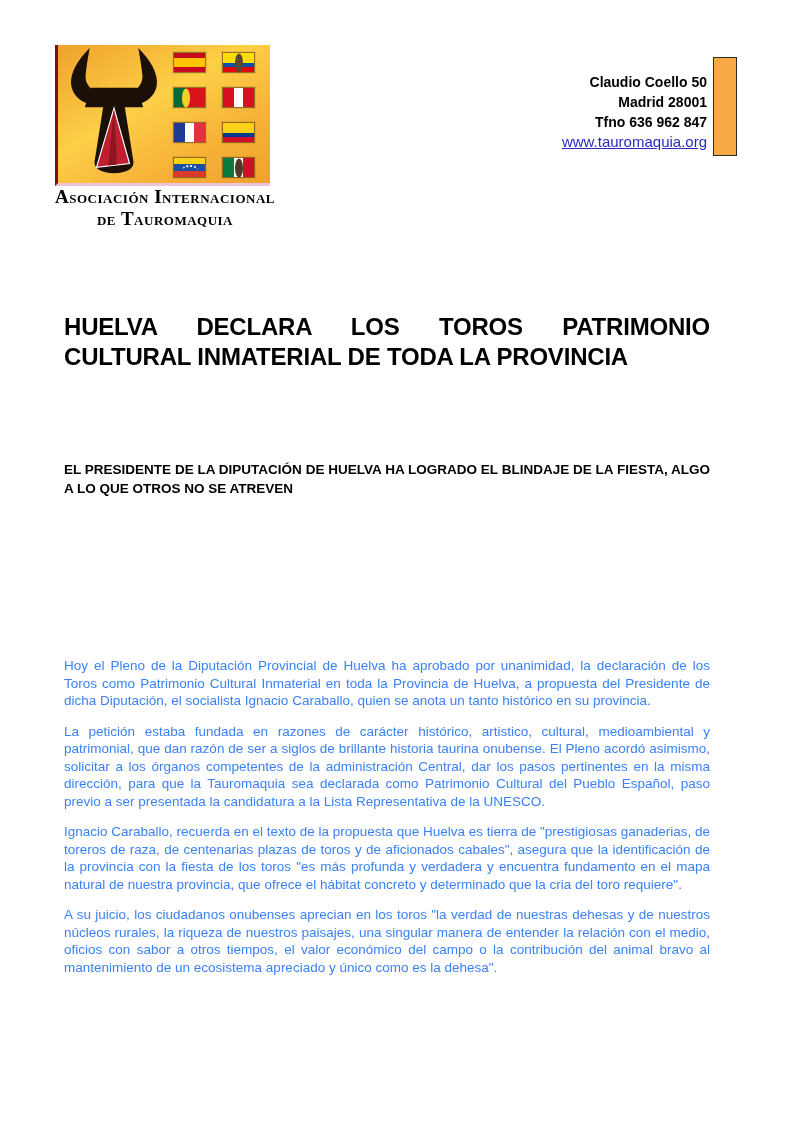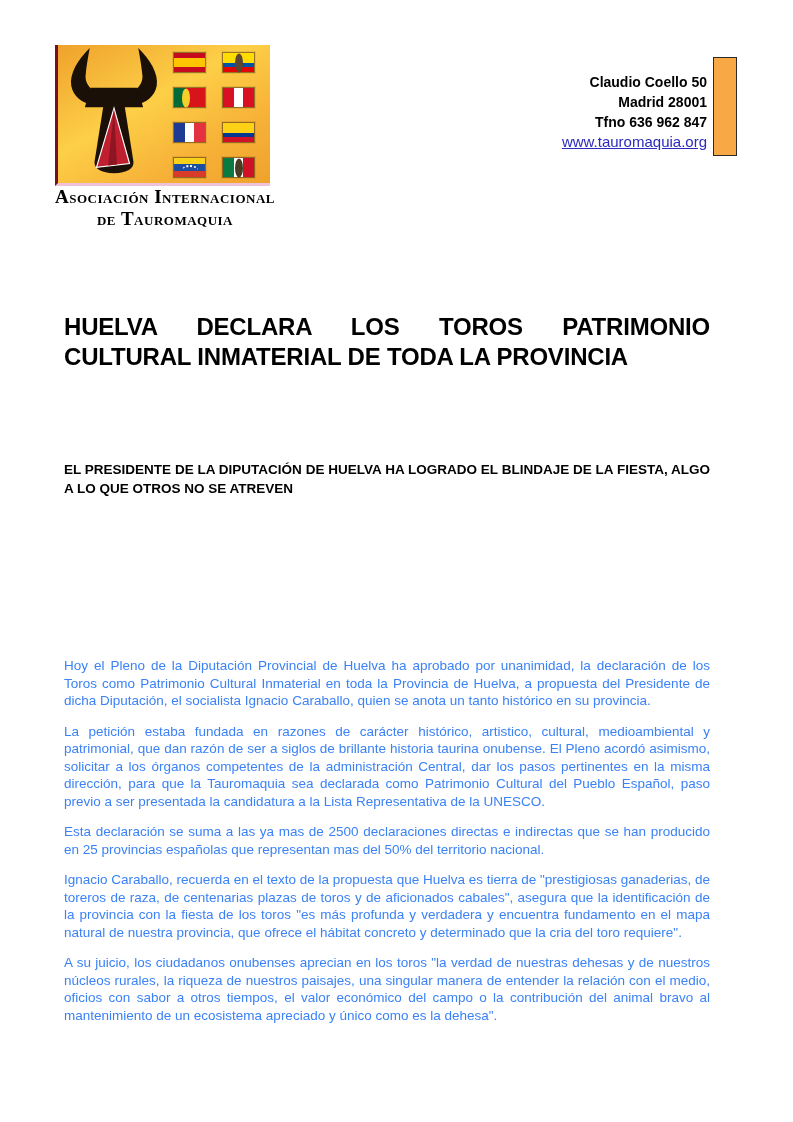--- a/index.html
+++ b/index.html
@@ -144,18 +144,17 @@
     <div>Tfno 636 962 847</div>
     <div><a href="#">www.tauromaquia.org</a></div>
   </div>
   <div class="accent-bar"></div>
 
   <div class="col title">HUELVA DECLARA LOS TOROS PATRIMONIO CULTURAL INMATERIAL DE TODA LA PROVINCIA</div>
   <div class="col subtitle sub1">EL PRESIDENTE DE LA DIPUTACIÓN DE HUELVA HA LOGRADO EL BLINDAJE DE LA FIESTA, ALGO A  LO QUE OTROS NO SE ATREVEN</div>
   <div class="col body-copy">
       <p>Hoy el Pleno de la Diputación Provincial de Huelva ha aprobado por unanimidad, la declaración de los Toros como Patrimonio Cultural Inmaterial en toda la Provincia de Huelva, a propuesta del Presidente de dicha Diputación, el socialista  Ignacio Caraballo, quien se anota un tanto histórico en su provincia.</p>
       <p>La petición estaba fundada en razones de carácter histórico, artistico, cultural, medioambiental y patrimonial, que dan razón de ser a siglos de brillante historia taurina onubense. El Pleno acordó asimismo, solicitar a los órganos competentes de la administración Central, dar los pasos pertinentes en la misma dirección, para que la Tauromaquia sea  declarada  como Patrimonio Cultural del Pueblo Español, paso previo a ser  presentada la candidatura a la Lista Representativa de la UNESCO.</p>
-      <p>Esta declaración se suma a las ya mas de 2500 declaraciones directas e indirectas que se han producido en 25 provincias españolas  que representan mas del 50% del territorio nacional.</p>
       <p>Ignacio Caraballo, recuerda en el texto de la propuesta que Huelva es tierra de "prestigiosas ganaderias, de toreros de raza, de centenarias plazas de toros y de aficionados cabales", asegura que la identificación de la provincia con la fiesta  de los toros "es más profunda y verdadera y encuentra fundamento en el mapa natural de nuestra provincia, que ofrece el hábitat concreto y determinado que la cria del toro requiere".</p>
       <p>A su juicio, los ciudadanos onubenses aprecian en los toros "la verdad de nuestras dehesas y de nuestros núcleos rurales, la riqueza de nuestros paisajes, una singular manera de entender la relación con el medio, oficios con sabor a otros tiempos, el valor económico del campo o la contribución del animal bravo al mantenimiento de un ecosistema apreciado y único como es la dehesa".</p>
     </div>
 
 </div>
 
 </body></html>

